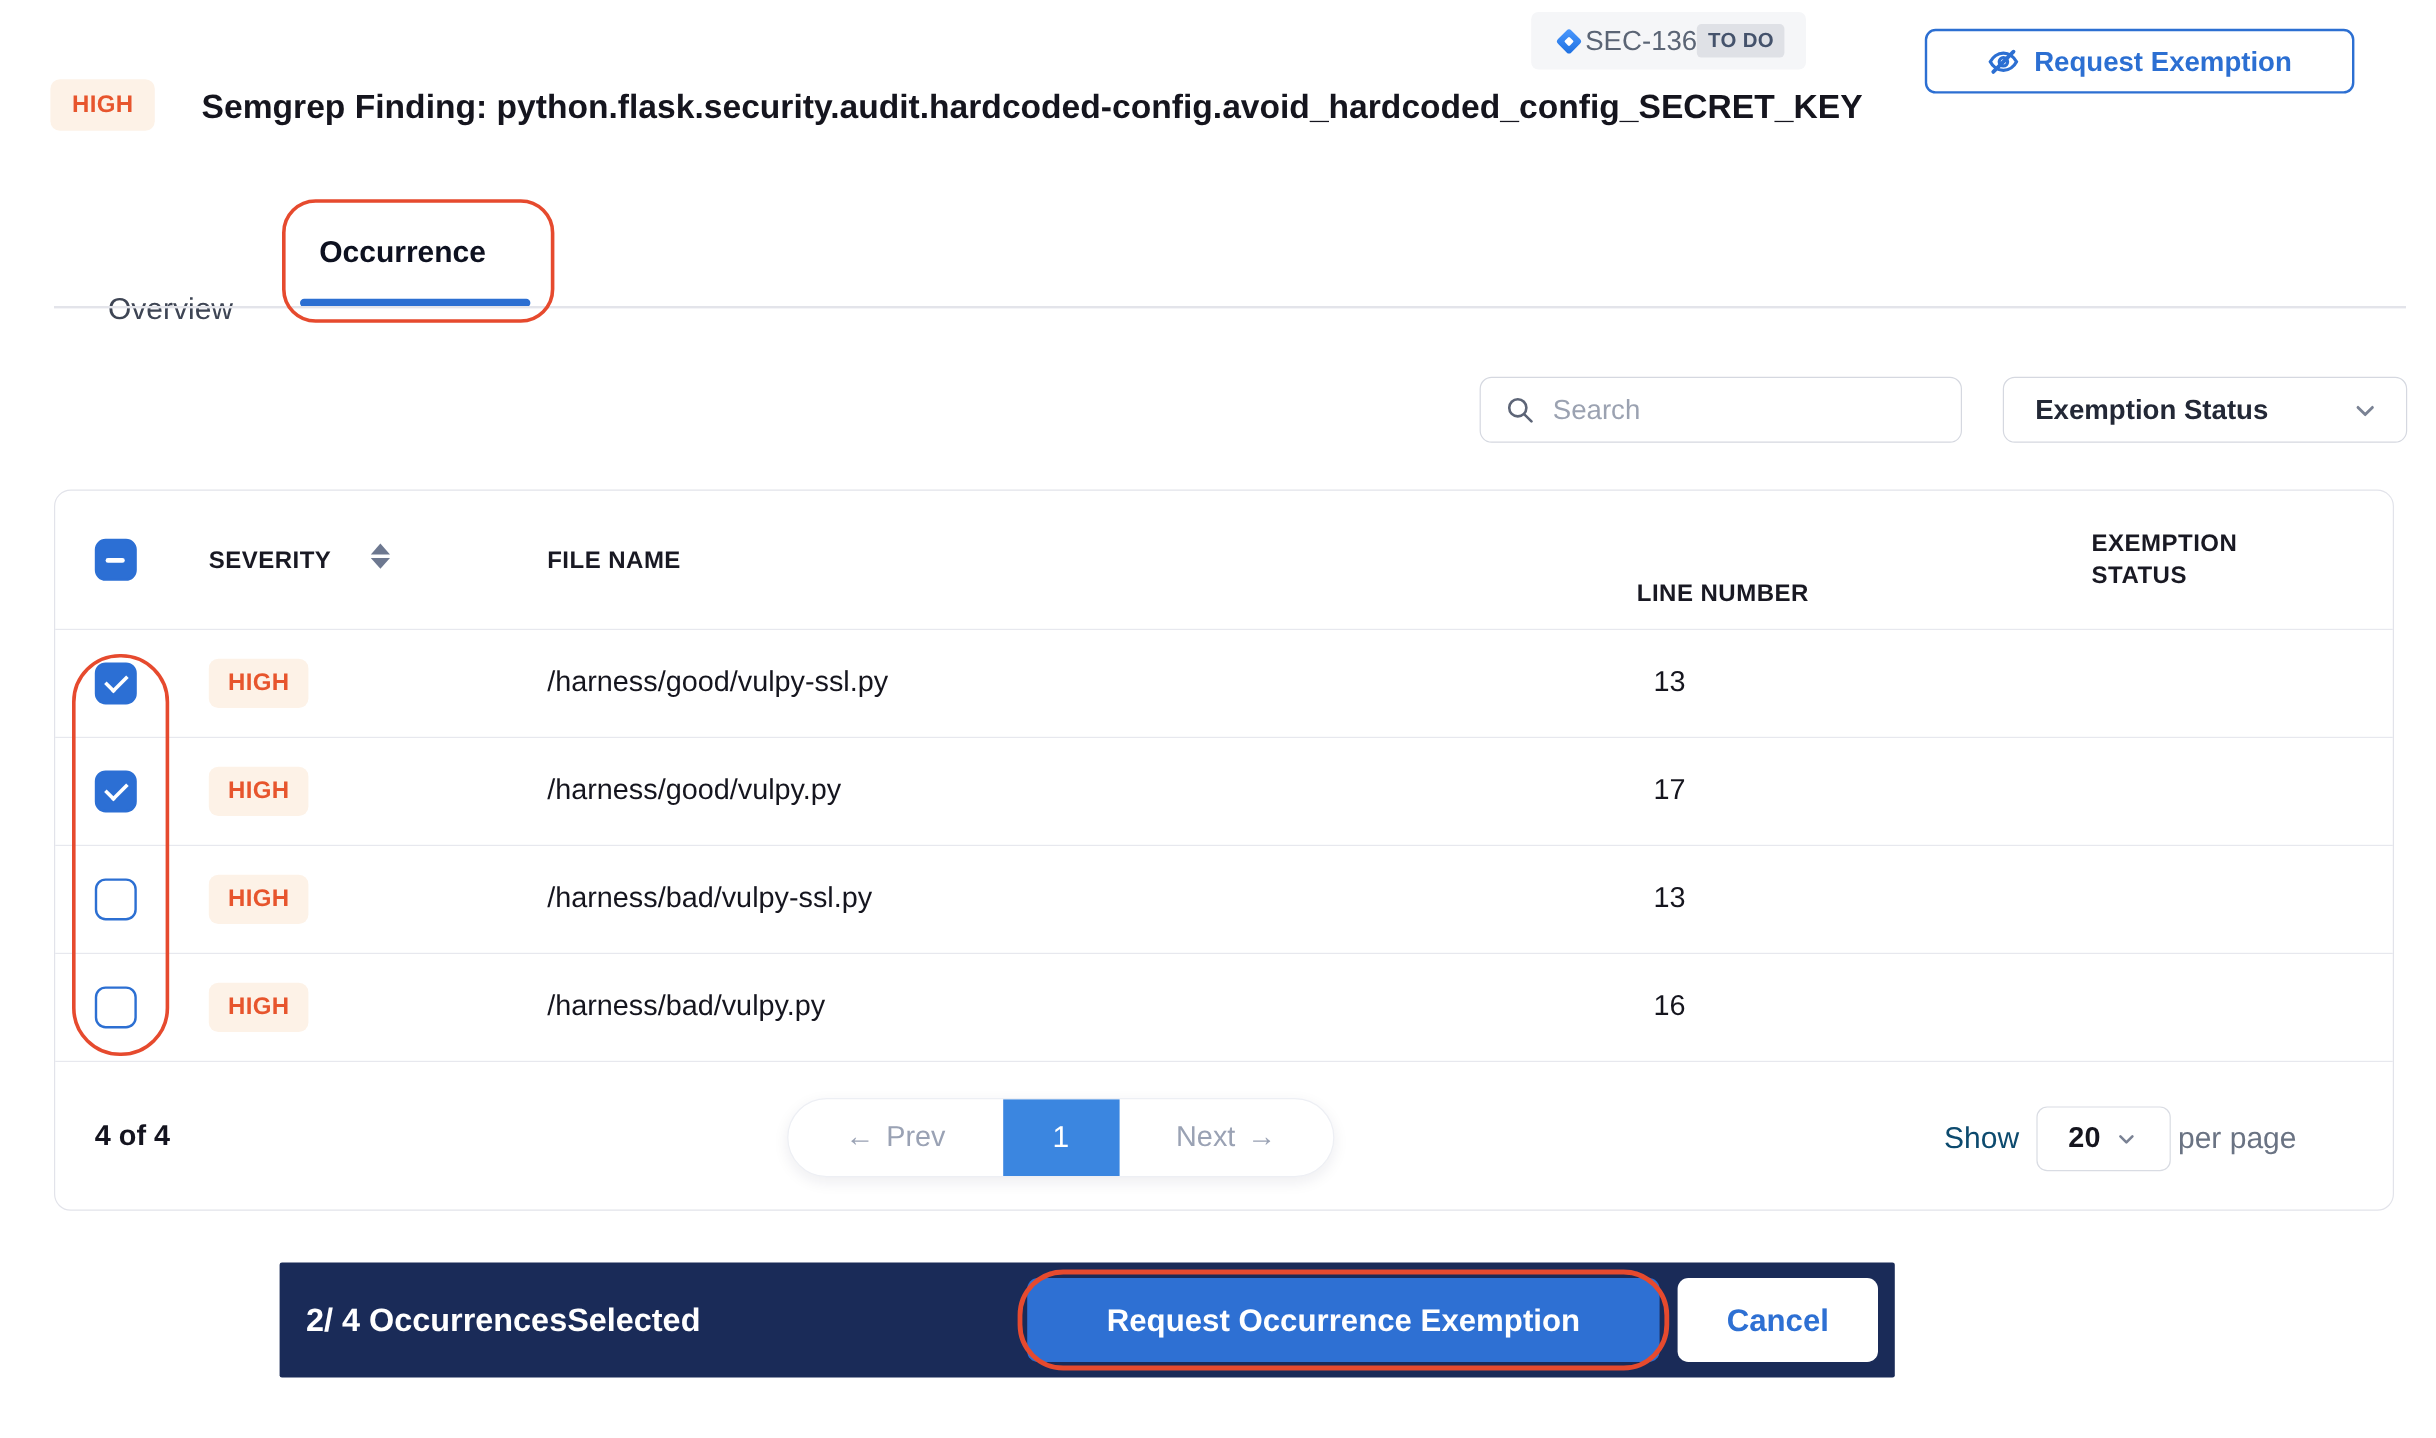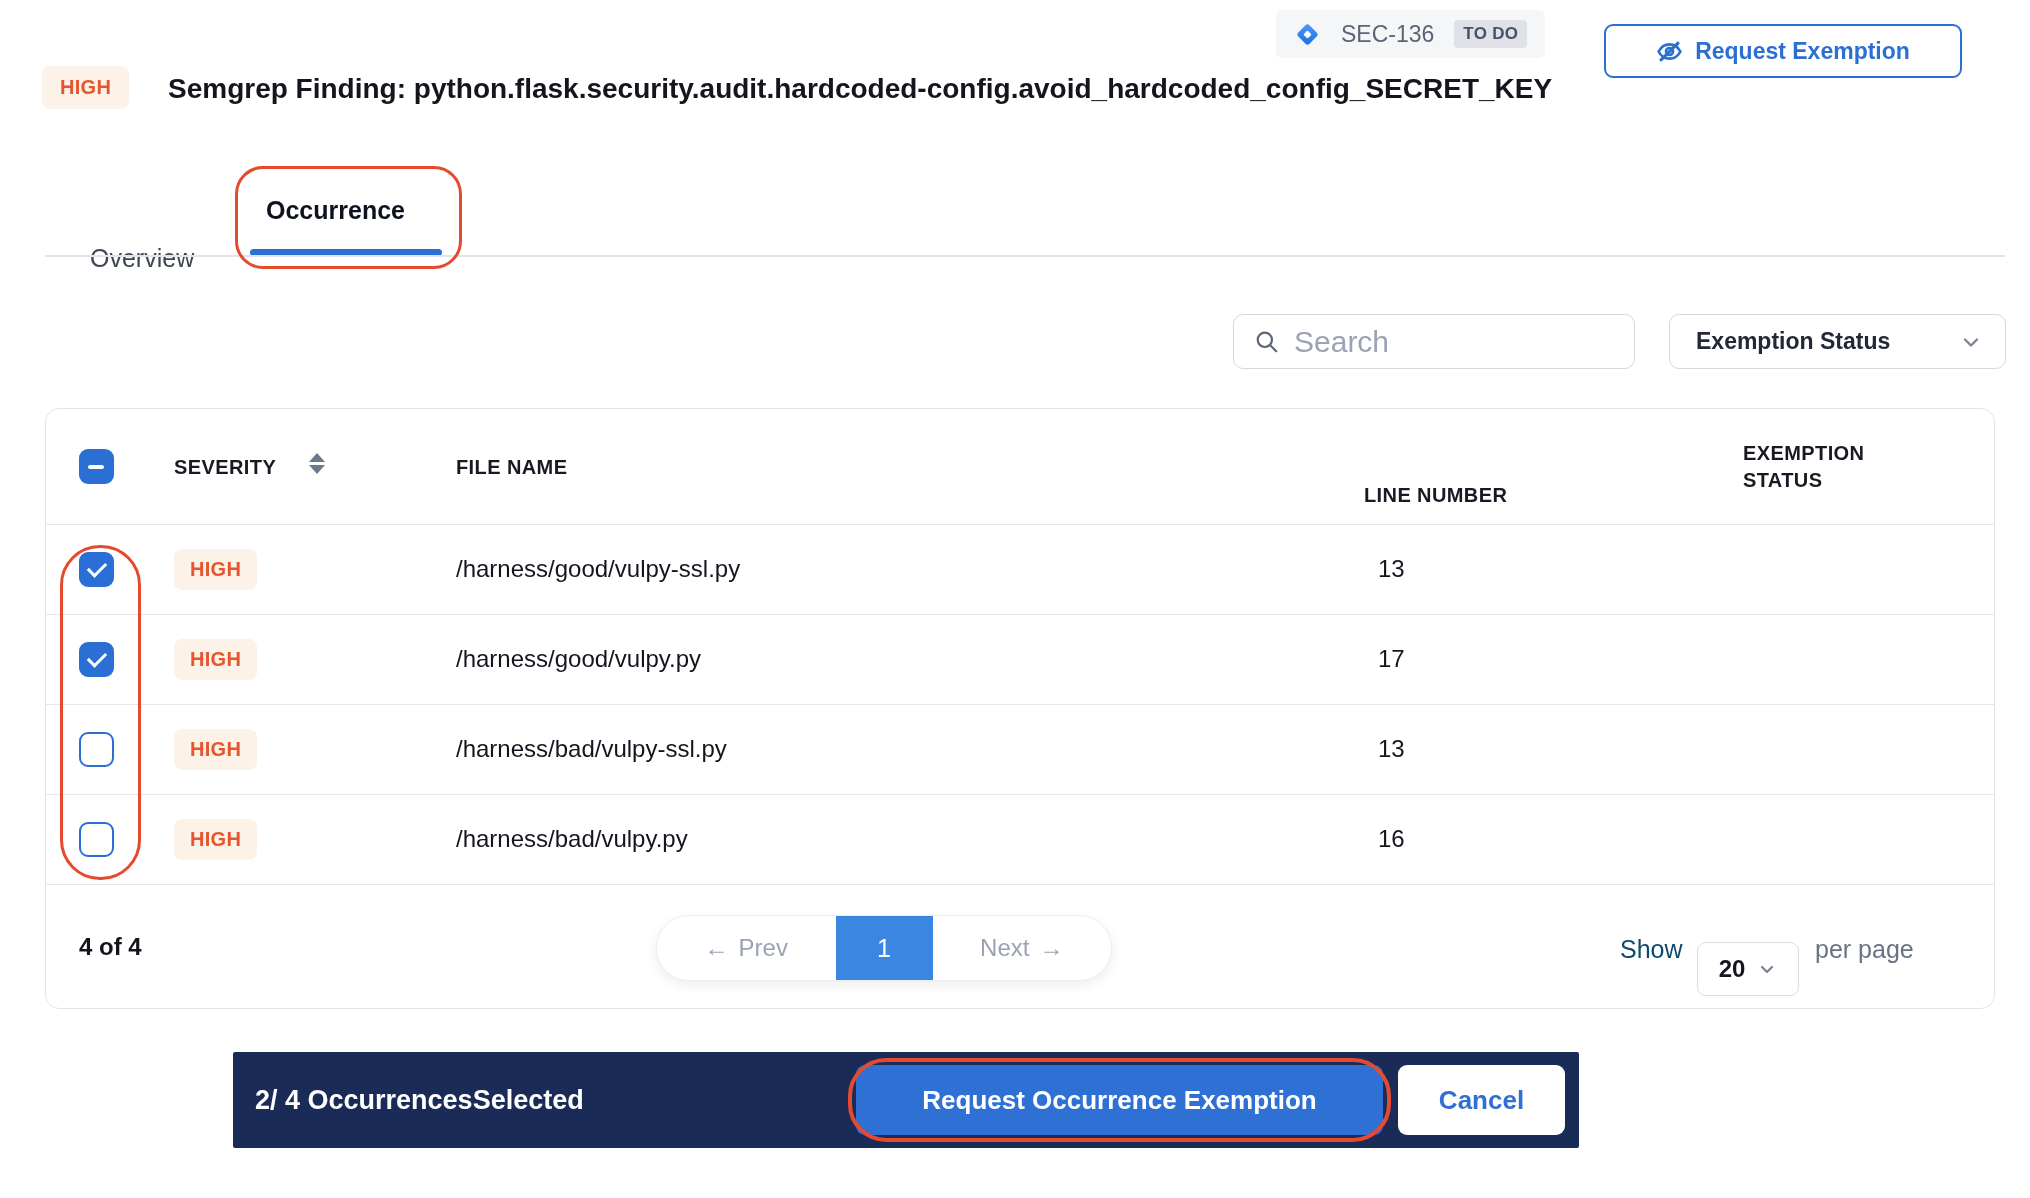--- a/index.html
+++ b/index.html
@@ -15,21 +15,21 @@
   *{box-sizing:border-box;margin:0;padding:0;}
   html,body{background:#fff;}
   body{
     width:2030px;height:1198px;position:relative;overflow:hidden;
     font-family:"Liberation Sans", sans-serif;color:#15151e;
   }
   .abs{position:absolute;}
 
   
   .jira-pill{
-    left:1276px;top:10px;height:48px;display:flex;align-items:center;gap:20px;
+    left:1276px;top:10px;height:48px;display:flex;align-items:center;gap:0;
     background:#f5f6f8;border-radius:6px;padding:0 18px;text-align:center;
   }
   .jira-key{font-size:23px;color:#5b6575;}
   .jira-status{
     background:var(--jira-status-bg,#dfe1e6);color:var(--jira-status-text,#44526b);
     font-size:17px;font-weight:700;padding:4px 9px;border-radius:4px;letter-spacing:.3px;
   }
   .req-exemption-btn{
     left:1604px;top:24px;width:358px;height:54px;background:#fff;
     border:2.5px solid var(--accent-blue);border-radius:9px;color:var(--accent-blue);
@@ -53,21 +53,21 @@
   .tabs-divider{left:45px;top:255px;width:1960px;height:2px;background:#e3e4ea;}
   .annotation{border:3.5px solid var(--annotation-red);background:transparent;pointer-events:none;}
   .tab-annotation{left:235px;top:166px;width:227px;height:103px;border-radius:28px;}
 
   
   .search-box{
     left:1233px;top:314px;width:402px;height:55px;border:1.5px solid #d5d8e0;border-radius:10px;
     display:flex;align-items:center;gap:14px;padding:0 20px;background:#fff;
   }
   .search-box input{
-    border:none;outline:none;font-size:30px;flex:1;color:#15151e;
+    border:none;outline:none;font-size:23px;flex:1;color:#15151e;
     font-family:"Liberation Sans", sans-serif;background:transparent;
   }
   .search-box input::placeholder{color:#9ba2b1;}
   .status-select{
     left:1669px;top:314px;width:337px;height:55px;border:1.5px solid #d5d8e0;border-radius:10px;
     display:flex;align-items:center;justify-content:space-between;padding:0 22px 0 26px;
     font-size:23px;font-weight:600;color:#232836;background:#fff;cursor:pointer;
   }
 
   
@@ -116,23 +116,23 @@
     position:absolute;left:610px;top:30px;width:456px;height:66px;border-radius:34px;
     border:1px solid #edeff4;box-shadow:0 4px 12px rgba(25,30,60,.08);
     display:flex;overflow:hidden;background:#fff;
   }
   .pager-seg{flex:1;display:flex;align-items:center;justify-content:center;gap:10px;
     font-size:24px;color:#9aa2b4;cursor:pointer;}
   .pager-page{width:97px;background:var(--pager-active-blue);color:#fff;display:flex;
     align-items:center;justify-content:center;font-size:25px;cursor:pointer;}
   .show-label{position:absolute;left:1574px;top:50px;font-size:25px;color:#0c4a6e;font-weight:500;}
   .size-select{
-    position:absolute;left:1651px;top:37px;width:102px;height:54px;border:1.5px solid #d9dce3;border-radius:9px;
+    position:absolute;left:1651px;top:37px;width:112px;height:54px;border:1.5px solid #d9dce3;border-radius:9px;
     display:flex;align-items:center;justify-content:center;gap:12px;font-size:24px;font-weight:600;color:#15151e;
-    background:#fff;cursor:pointer;margin-top:20px;
+    background:#fff;cursor:pointer;
   }
   .perpage-label{position:absolute;left:1769px;top:50px;font-size:25px;color:#6a7383;font-weight:500;}
 
   
   .footer-bar{
     left:233px;top:1052px;width:1346px;height:96px;background:var(--footer-bg);
     border-radius:2px;display:flex;align-items:center;
   }
   .selection-label{position:absolute;left:22px;top:33px;font-size:27px;font-weight:600;color:#fff;}
   .req-occ-btn{

